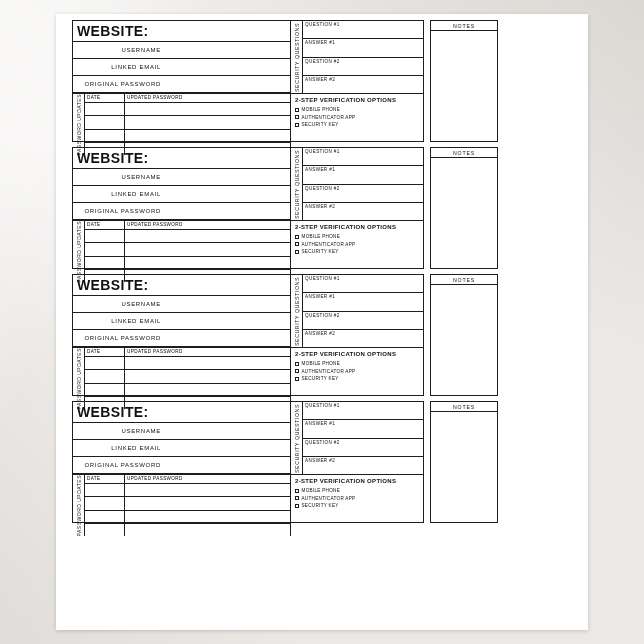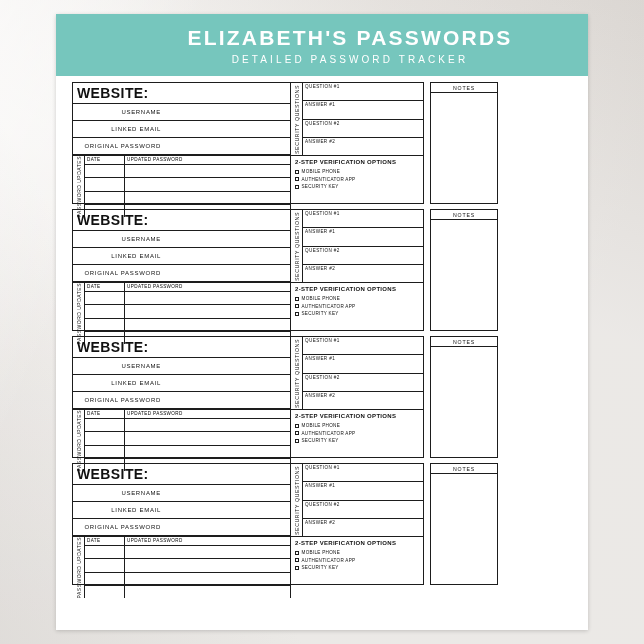--- a/index.html
+++ b/index.html
@@ -276,24 +276,20 @@
     box-sizing: border-box;
   }
 </style>
 </head>
 <body>
 
 <div class="backdrop"></div>
 
 <div class="page">
 
-  <div class="header">
-    <div class="title">ELIZABETH'S PASSWORDS</div>
-    <div class="subtitle">DETAILED PASSWORD TRACKER</div>
-  </div>
 
   <div class="sheet">
 
     <div class="block">
       <div class="card">
         <div class="card-top">
           <div class="left-col">
             <div class="website-row">
               <div class="website-label">WEBSITE:</div>
               <div class="field-line"></div>

